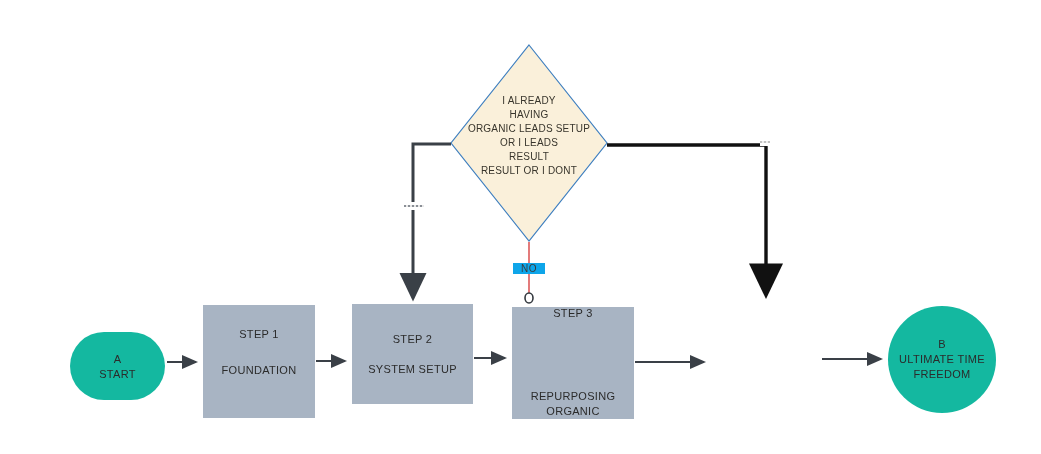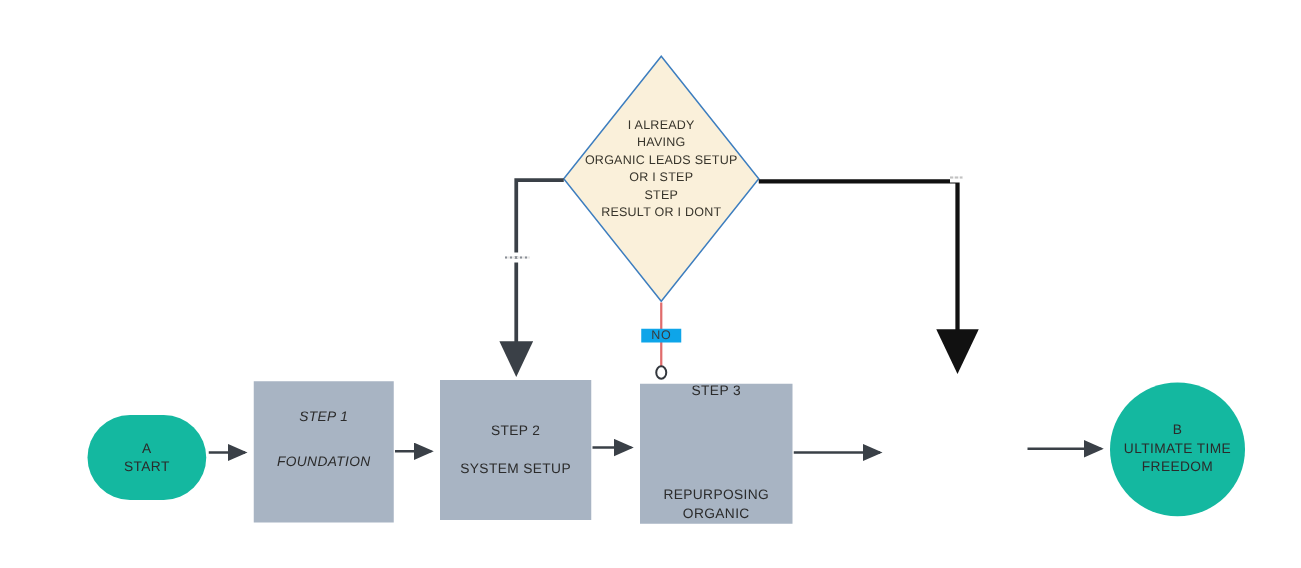--- a/index.html
+++ b/index.html
@@ -20,22 +20,22 @@
   .circle { border-radius: 50%; }
   .stepbox { background: var(--node-gray, #a8b4c3); }
 
   .node .line1 { font-size: 11px; letter-spacing: .3px; }
   .node .line2 { font-size: 11px; letter-spacing: .3px; }
 
   #node-start  { left: 70px;  top: 332px; width: 95px;  height: 68px;  row-gap: 3px; }
   #node-end    { left: 888px; top: 306px; width: 108px; height: 107px; row-gap: 2px; padding: 0 8px; box-sizing: border-box; }
   #node-end .line2 { line-height: 15px; }
 
-  #node-step1 { left: 203px; top: 305px; width: 112px; height: 113px; row-gap: 24px; padding-bottom: 20px; box-sizing: border-box; font-style: italic; }
-  #node-step2 { left: 352px; top: 304px; width: 121px; height: 112px; row-gap: 18px; }
+  #node-step1 { left: 203px; top: 305px; width: 112px; height: 113px; row-gap: 24px; padding-bottom: 20px; box-sizing: border-box; }
+  #node-step2 { left: 352px; top: 304px; width: 121px; height: 100px; row-gap: 18px; }
   #node-step3 { left: 512px; top: 307px; width: 122px; height: 112px; row-gap: 4px; justify-content: space-between; }
   #node-step3 .line2 { line-height: 15px; padding: 0 10px; margin-top: 44px; }
   #node-step4 { left: 711px; top: 303px; width: 110px; height: 112px; row-gap: 11px; }
 
   .decision-text {
     position: absolute; left: 454px; top: 94px; width: 150px;
     font-size: 10px; line-height: 14px; letter-spacing: .2px;
     text-align: center; color: #38352c;
   }
 
@@ -110,22 +110,22 @@
 
   <div class="node terminal circle" id="node-end">
     <div class="line1">B</div>
     <div class="line2">ULTIMATE TIME FREEDOM</div>
   </div>
 
   <div class="decision-text">
       <div>I ALREADY</div>
       <div>HAVING</div>
       <div>ORGANIC LEADS SETUP</div>
-      <div>OR I STEP</div>
-      <div>STEP</div>
+      <div>OR I LEADS</div>
+      <div>RESULT</div>
       <div>RESULT OR I DONT</div>
     </div>
 
   <div class="edge-label-no">NO</div>
   <div class="edge-chip" id="chip-left"></div>
   <div class="edge-chip" id="chip-right"></div>
 
 </div>
 
 </body></html>

